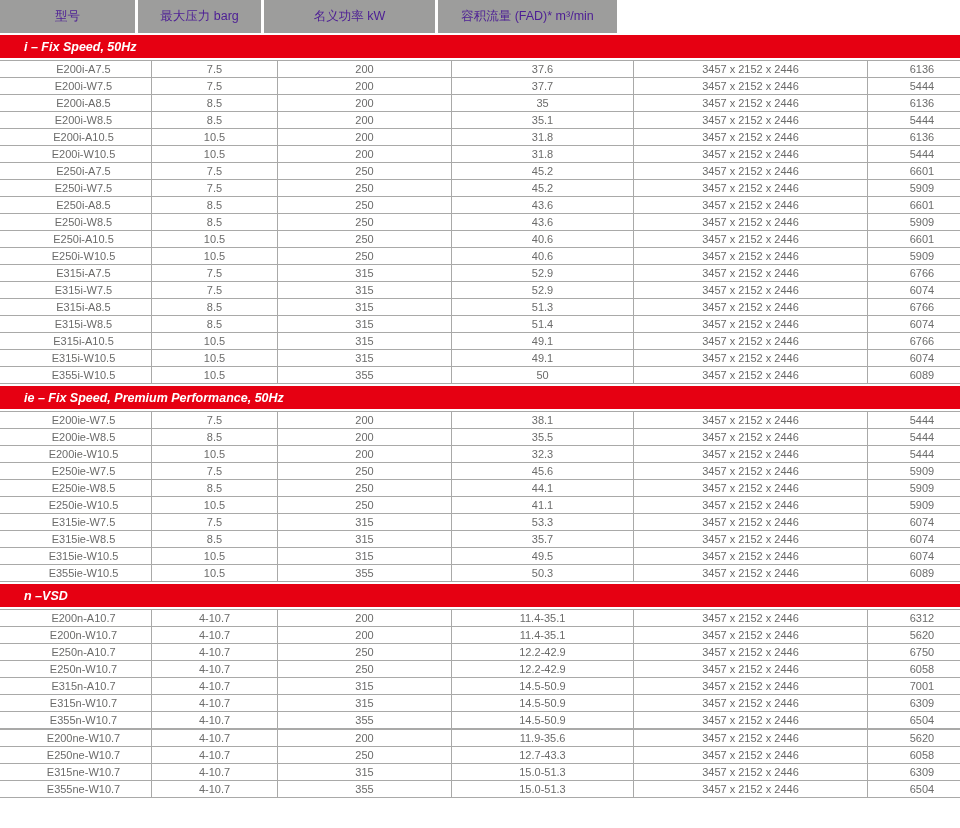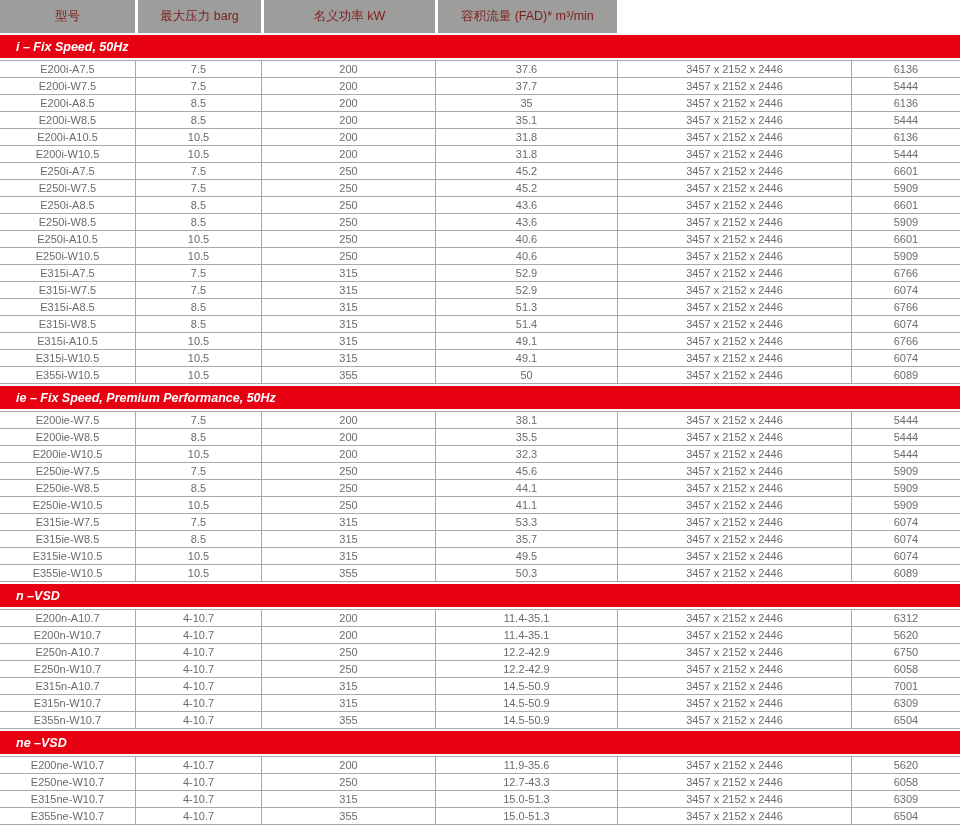--- a/index.html
+++ b/index.html
@@ -18,52 +18,53 @@
     display: grid;
     grid-template-columns: 135px 126px 174px 182px 234px 109px;
   }
   
   .thead {
     height: 33px;
     margin-bottom: 2px;
   }
   .th {
     background: #9d9d9c;
-    color: #7f1d1d;
+    color: #4c1d95;
     font-size: 12.5px;
     display: flex;
     align-items: center;
     justify-content: center;
     text-align: center;
     border-left: 3px solid #ffffff;
     line-height: 1.1;
   }
   .th:first-child { border-left: none; }
   
   .section-band {
     height: 23px;
     margin: 2px 0;
     background: #e60012;
     color: #ffffff;
     display: flex;
     align-items: center;
-    padding-left: 16px;
+    padding-left: 24px;
     box-sizing: border-box;
     font-size: 12.5px;
     font-style: italic;
     font-weight: bold;
   }
   
   .rows {
     border-top: 1px solid #a9a9a8;
   }
   .row {
     height: 17px;
     box-sizing: border-box;
     border-bottom: 1px solid #a9a9a8;
+    padding-left: 16px;
   }
   .td {
     color: #6b6b6a;
     font-size: 11px;
     display: flex;
     align-items: center;
     justify-content: center;
     text-align: center;
     border-left: 1px solid #a9a9a8;
     overflow: hidden;
@@ -378,23 +379,20 @@
         </div>
         <div class="grid-row row">
           <div class="td">E355n-W10.7</div>
           <div class="td">4-10.7</div>
           <div class="td">355</div>
           <div class="td">14.5-50.9</div>
           <div class="td">3457 x 2152 x 2446</div>
           <div class="td">6504</div>
         </div>
       </div>
-      <div class="section-band">
-        <span>ne –VSD</span>
-      </div>
       <div class="rows">
         <div class="grid-row row">
           <div class="td">E200ne-W10.7</div>
           <div class="td">4-10.7</div>
           <div class="td">200</div>
           <div class="td">11.9-35.6</div>
           <div class="td">3457 x 2152 x 2446</div>
           <div class="td">5620</div>
         </div>
         <div class="grid-row row">

